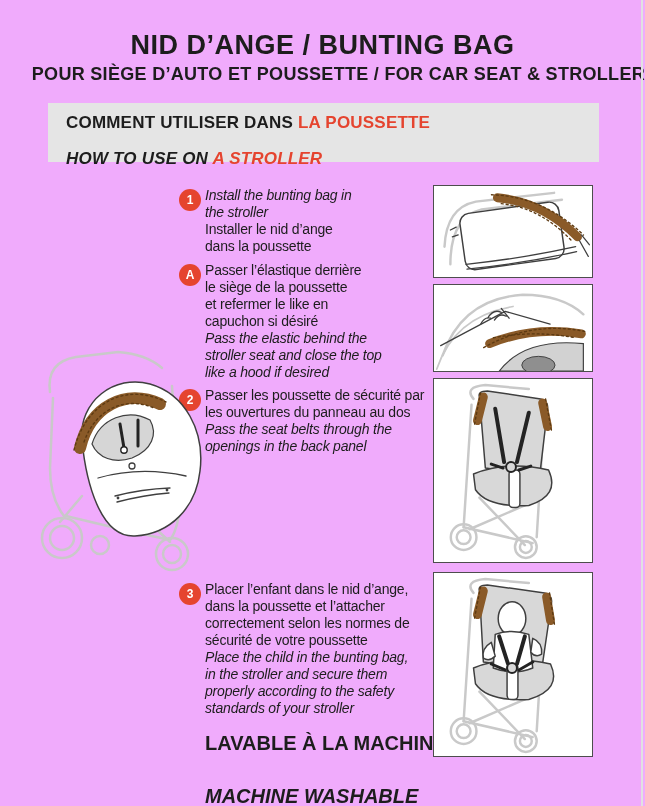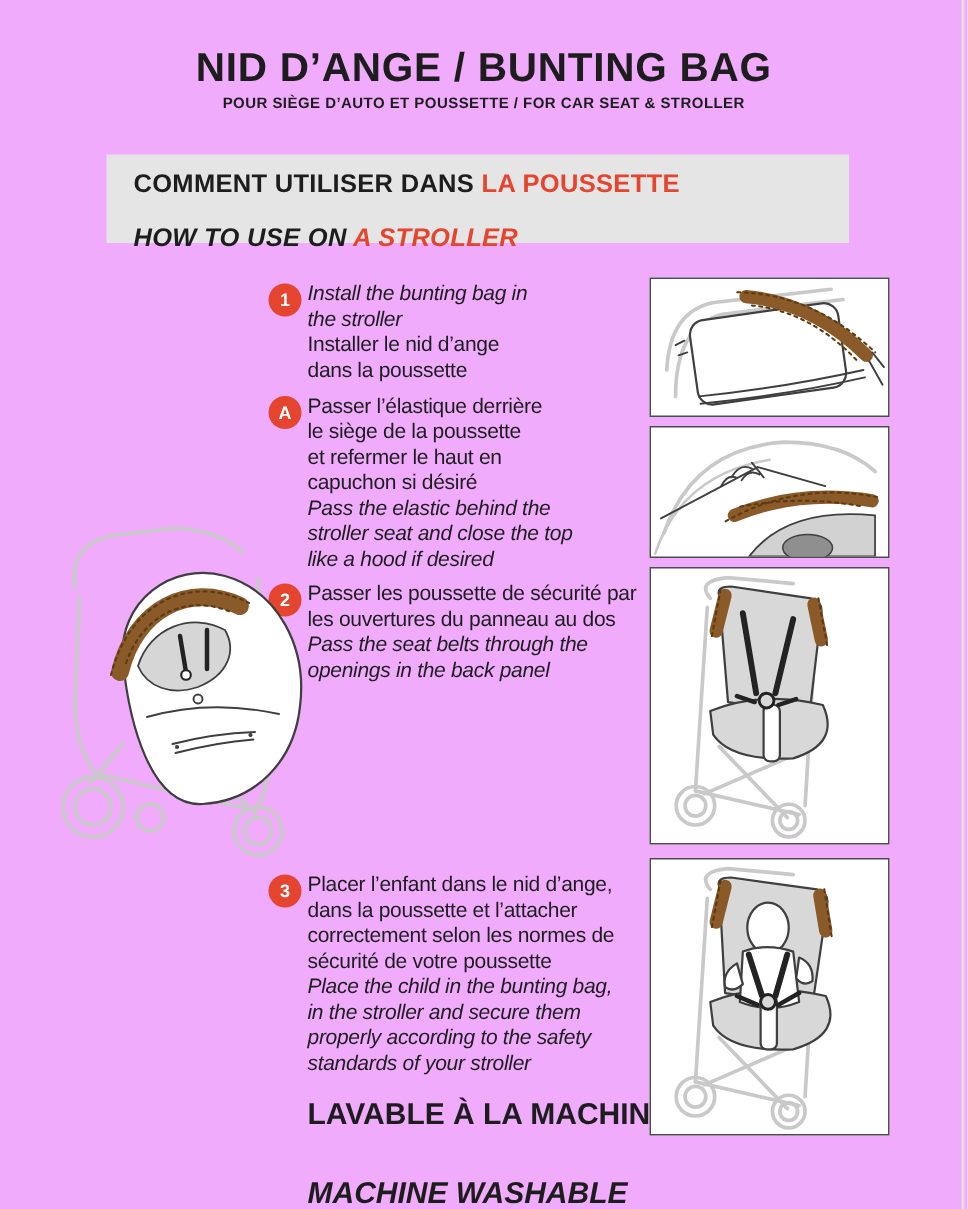--- a/index.html
+++ b/index.html
@@ -4,24 +4,24 @@
 <style>
   html,body{margin:0;padding:0;background:#fff;}
   .page{
     position:relative;width:645px;height:806px;background:#f0abfc;overflow:hidden;
     font-family:Liberation Sans, sans-serif;color:var(--ink,#1d1d1d);
   }
   .edge-right{position:absolute;top:0;left:641px;width:2px;height:806px;background:#e1e1e1;}
   
   .title{position:absolute;top:31px;left:0;width:100%;text-align:center;
     font-size:27px;font-weight:bold;letter-spacing:.5px;line-height:28px;}
-  .subtitle{position:absolute;top:64px;left:0;width:100%;text-align:center;
-    font-size:10px;font-weight:bold;letter-spacing:.3px;}
-  
-  .band{position:absolute;top:103px;left:71px;width:495px;height:59px;
+  .subtitle{position:absolute;top:64px;left:0;width:100%;text-align:right;
+    font-size:18px;font-weight:bold;letter-spacing:.3px;}
+  
+  .band{position:absolute;top:103px;left:48px;width:551px;height:59px;
     background:var(--band-gray,#e5e5e5);box-sizing:border-box;padding:10px 0 4px 18px;}
   .band-line{font-size:17px;font-weight:bold;line-height:20px;letter-spacing:.2px;}
   .band-line.en{font-style:italic;margin-top:16px;}
   .red{color:var(--accent-red,#e5442f);}
   
   .step{position:absolute;left:179px;width:265px;}
   .marker{position:absolute;left:0;top:2px;width:22px;height:22px;border-radius:50%;
     background:var(--accent-red,#e5442f);color:#fff;font-size:12px;font-weight:bold;
     display:flex;align-items:center;justify-content:center;}
   .step-text{margin-left:26px;font-size:14px;line-height:17px;letter-spacing:-.2px;}
@@ -71,21 +71,21 @@
       <div class="lines">Installer le nid d’ange
 dans la poussette</div>
     </div>
   </div>
 
   <div class="step" style="top:262px">
     <div class="marker">A</div>
     <div class="step-text">
       <div class="lines">Passer l’élastique derrière
 le siège de la poussette
-et refermer le haut en
+et refermer le like en
 capuchon si désiré</div>
       <div class="lines en-lines">Pass the elastic behind the
 stroller seat and close the top
 like a hood if desired</div>
     </div>
   </div>
 
   <div class="step" style="top:387px">
     <div class="marker">2</div>
     <div class="step-text">

